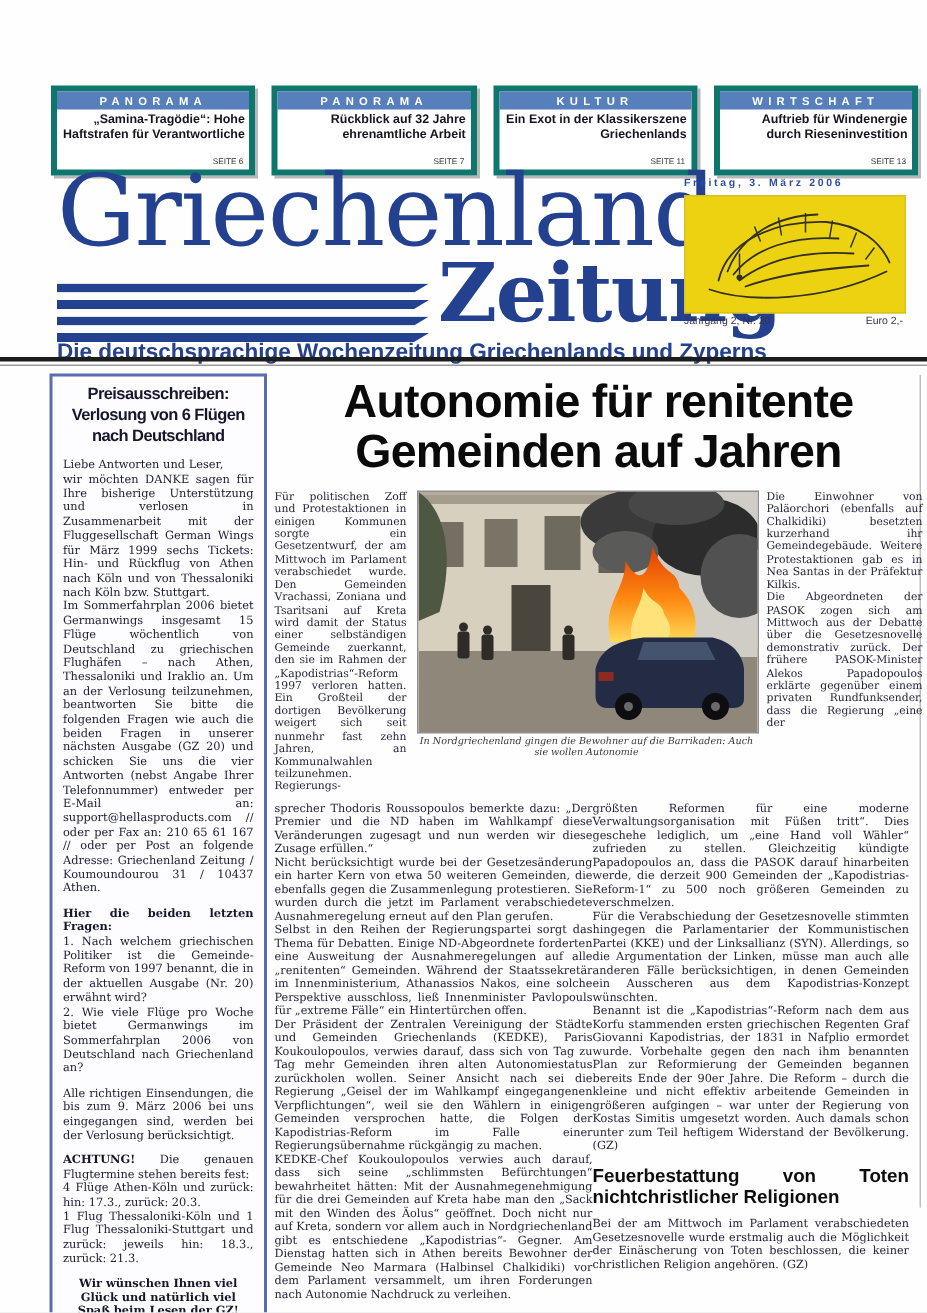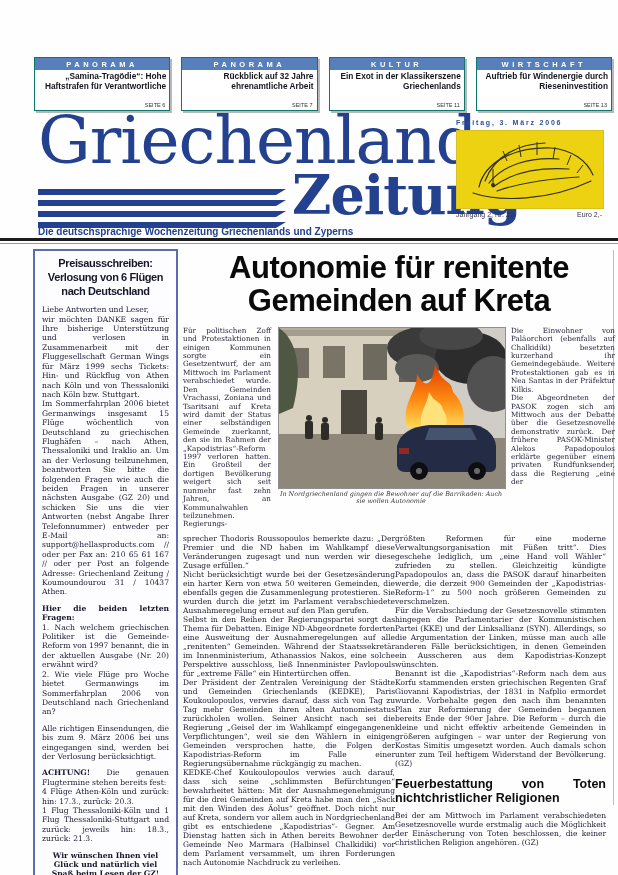--- a/index.html
+++ b/index.html
@@ -1,41 +1,41 @@
 <!DOCTYPE html>
 <html><head>
 <meta charset="utf-8">
 <style>
   html,body{margin:0;padding:0;background:#e8e8e8;}
   .page{position:relative;width:618px;height:875px;background:#fefefe;overflow:hidden;
         font-family:"DejaVu Serif",serif;color:#22223a;}
 
   
   .topnav{position:absolute;left:34px;top:57px;width:578px;display:flex;gap:11px;}
-  .teaser{flex:1;border:1px solid #0f766e;background:#fff;box-shadow:2px 2px 0 #b8b8b8;
+  .teaser{flex:1;border:4px solid #0f766e;background:#fff;box-shadow:2px 2px 0 #b8b8b8;
           height:52px;display:flex;flex-direction:column;}
   .teaser-bar{background:#577fbc;color:#fff;font-family:"Liberation Sans",sans-serif;
           font-weight:bold;font-size:7.5px;letter-spacing:3.5px;text-align:center;
           padding:2px 0 1px 0;white-space:nowrap;overflow:hidden;}
   .teaser-title{flex:1;font-family:"Liberation Sans",sans-serif;font-weight:bold;
           font-size:8.3px;line-height:1.2;text-align:right;color:#15151c;
           padding:2px 3px 0 3px;}
   .teaser-page{font-size:5.5px;font-family:"Liberation Sans",sans-serif;
           text-align:right;color:#333;padding:0 4px 2px 0;}
 
   
   .mast-title1{position:absolute;left:38px;top:108px;font-family:"DejaVu Serif",serif;
           font-weight:normal;font-size:66px;line-height:1;color:#24418f;letter-spacing:-1px;}
   .mast-stripes{position:absolute;left:38px;top:189px;width:248px;}
   .mast-stripe{height:6px;background:#24418f;margin-bottom:5px;
           clip-path:polygon(0 0,100% 0,calc(100% - 10px) 100%,0 100%);}
   .mast-title2{position:absolute;left:292px;top:168px;font-family:"DejaVu Serif",serif;
           font-weight:bold;font-size:54px;line-height:1;color:#24418f;letter-spacing:-1px;}
   .mast-tagline{position:absolute;left:38px;top:226px;font-family:"Liberation Sans",sans-serif;
-          font-weight:bold;font-size:10px;color:#24418f;}
+          font-weight:bold;font-size:15px;color:#24418f;}
   .mast-date{position:absolute;left:456px;top:119px;width:146px;
           font-family:"Liberation Sans",sans-serif;font-weight:bold;font-size:7px;
           letter-spacing:1.8px;color:#2d4f9e;white-space:nowrap;}
   .mast-logo{position:absolute;left:456px;top:130px;width:146px;height:77px;
           background:#ecd211;border:1px solid #d8c223;}
   .mast-issue{position:absolute;left:456px;top:211px;width:146px;display:flex;
           justify-content:space-between;font-family:"Liberation Sans",sans-serif;
           font-size:7px;color:#33334a;}
 
   .divider{position:absolute;left:0;top:238px;width:618px;height:3px;background:#1c1c1c;}
@@ -158,21 +158,21 @@
     <p>2. Wie viele Flüge pro Woche bietet Germanwings im Sommerfahrplan 2006 von Deutschland nach Griechenland an?</p>
     <p class="gap">Alle richtigen Einsendungen, die bis zum 9. März 2006 bei uns eingegangen sind, werden bei der Verlosung berücksichtigt.</p>
     <p class="gap"><b>ACHTUNG!</b><span> Die genauen Flugtermine stehen bereits fest:</span></p>
     <p>4 Flüge Athen-Köln und zurück: hin: 17.3., zurück: 20.3.</p>
     <p>1 Flug Thessaloniki-Köln und 1 Flug Thessaloniki-Stuttgart und zurück: jeweils hin: 18.3., zurück: 21.3.</p>
     <p class="gap center"><b>Wir wünschen Ihnen viel Glück und natürlich viel Spaß beim Lesen der GZ!</b></p>
 
   </aside>
 
   <section class="main">
-    <h1 class="headline">Autonomie für renitente Gemeinden auf Kreta</h1>
+    <h1 class="headline">Autonomie für renitente Gemeinden auf Jahren</h1>
 
     <div class="toprow">
       <div class="ncol col1">Für politischen Zoff und Protestaktionen in einigen Kommunen sorgte ein Gesetzentwurf, der am Mittwoch im Parlament verabschiedet wurde. Den Gemeinden Vrachassi, Zoniana und Tsaritsani auf Kreta wird damit der Status einer selbständigen Gemeinde zuerkannt, den sie im Rahmen der „Kapodistrias“-Reform 1997 verloren hatten. Ein Großteil der dortigen Bevölkerung weigert sich seit nunmehr fast zehn Jahren, an Kommunalwahlen teilzunehmen. Regierungs-</div>
 
       <div class="photo-wrap">
         <svg width="226" height="160" viewBox="0 0 226 160">
           <defs>
             <linearGradient id="fg" x1="0" y1="1" x2="0" y2="0">
               <stop offset="0" stop-color="#ffdf5e"></stop>
               <stop offset="0.45" stop-color="#ff8c12"></stop>

